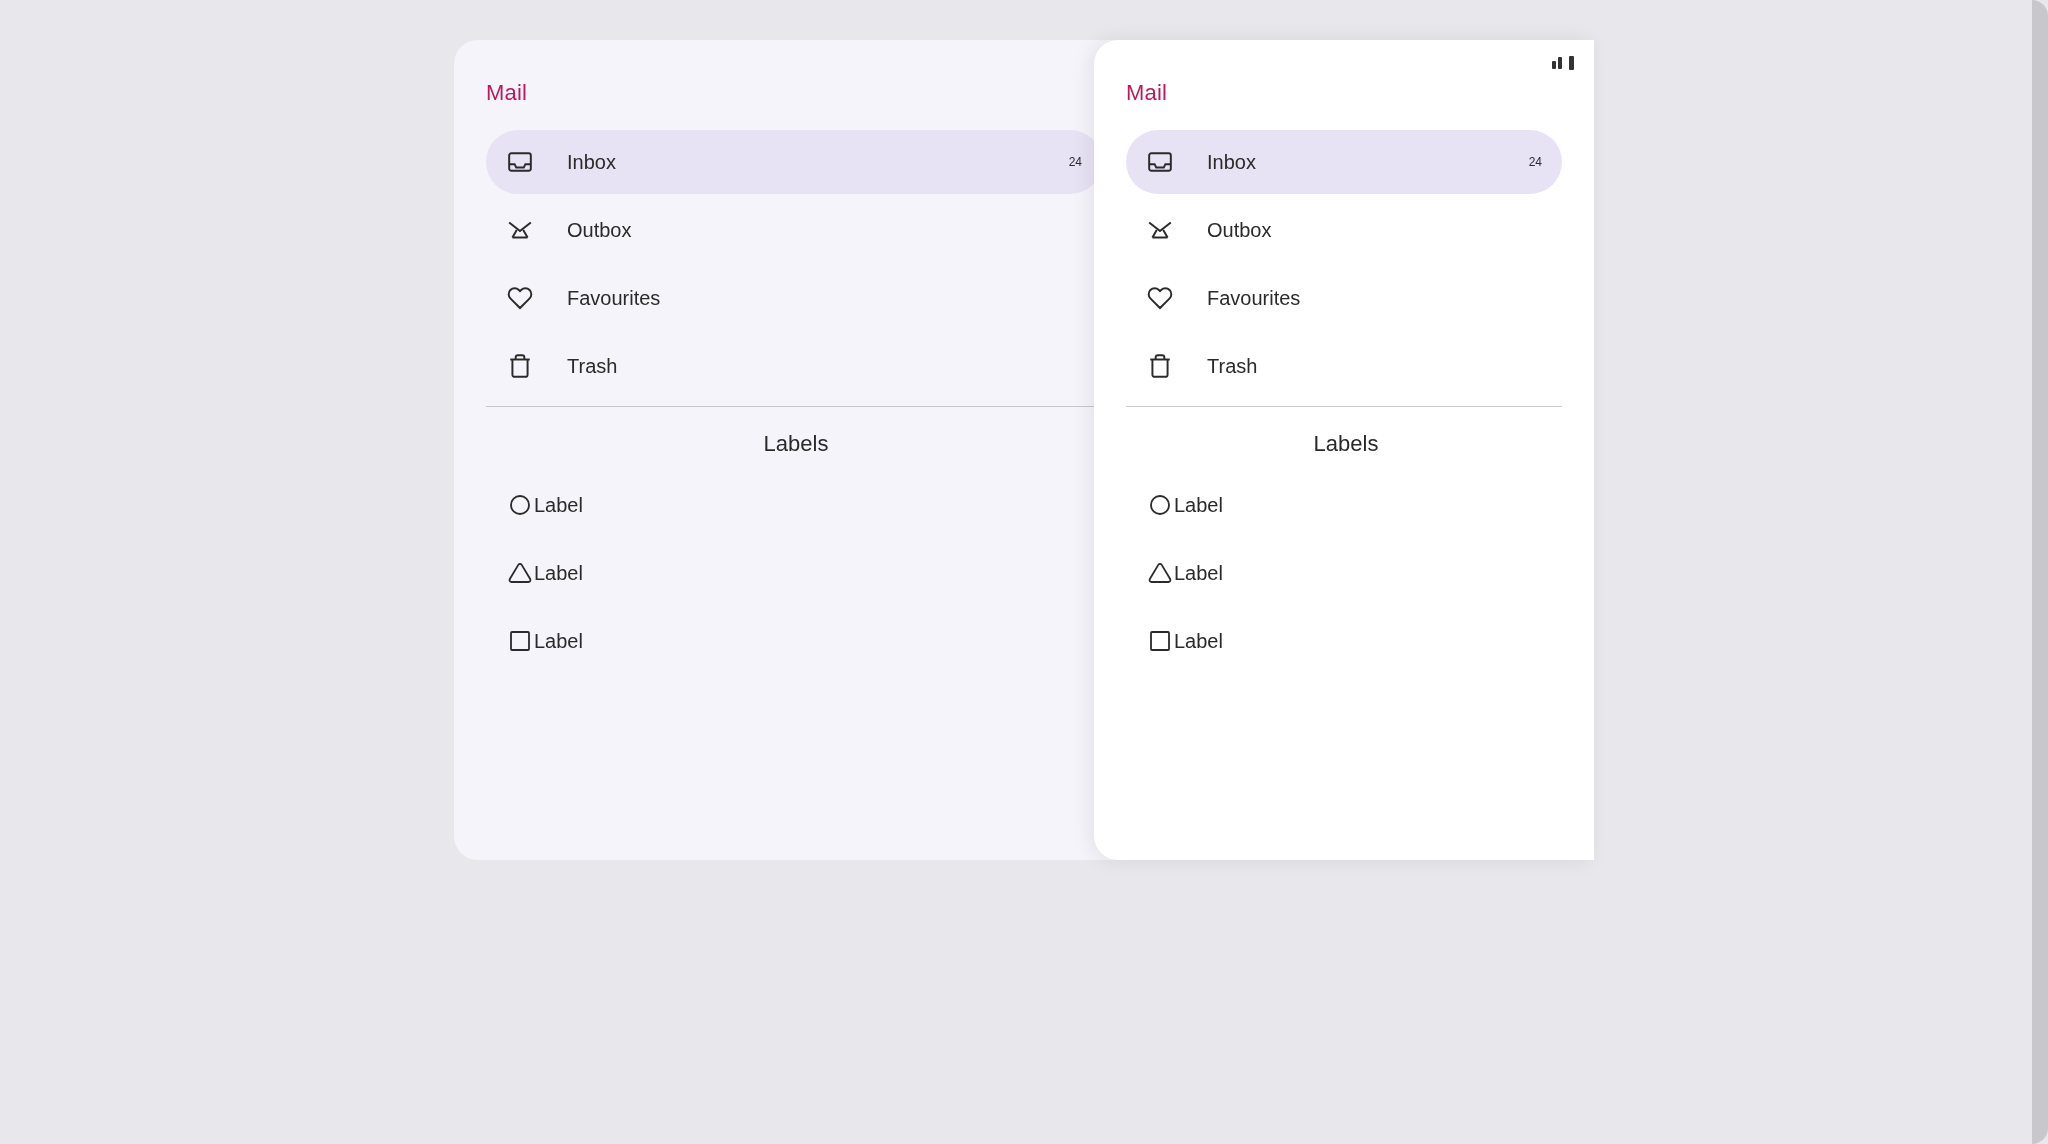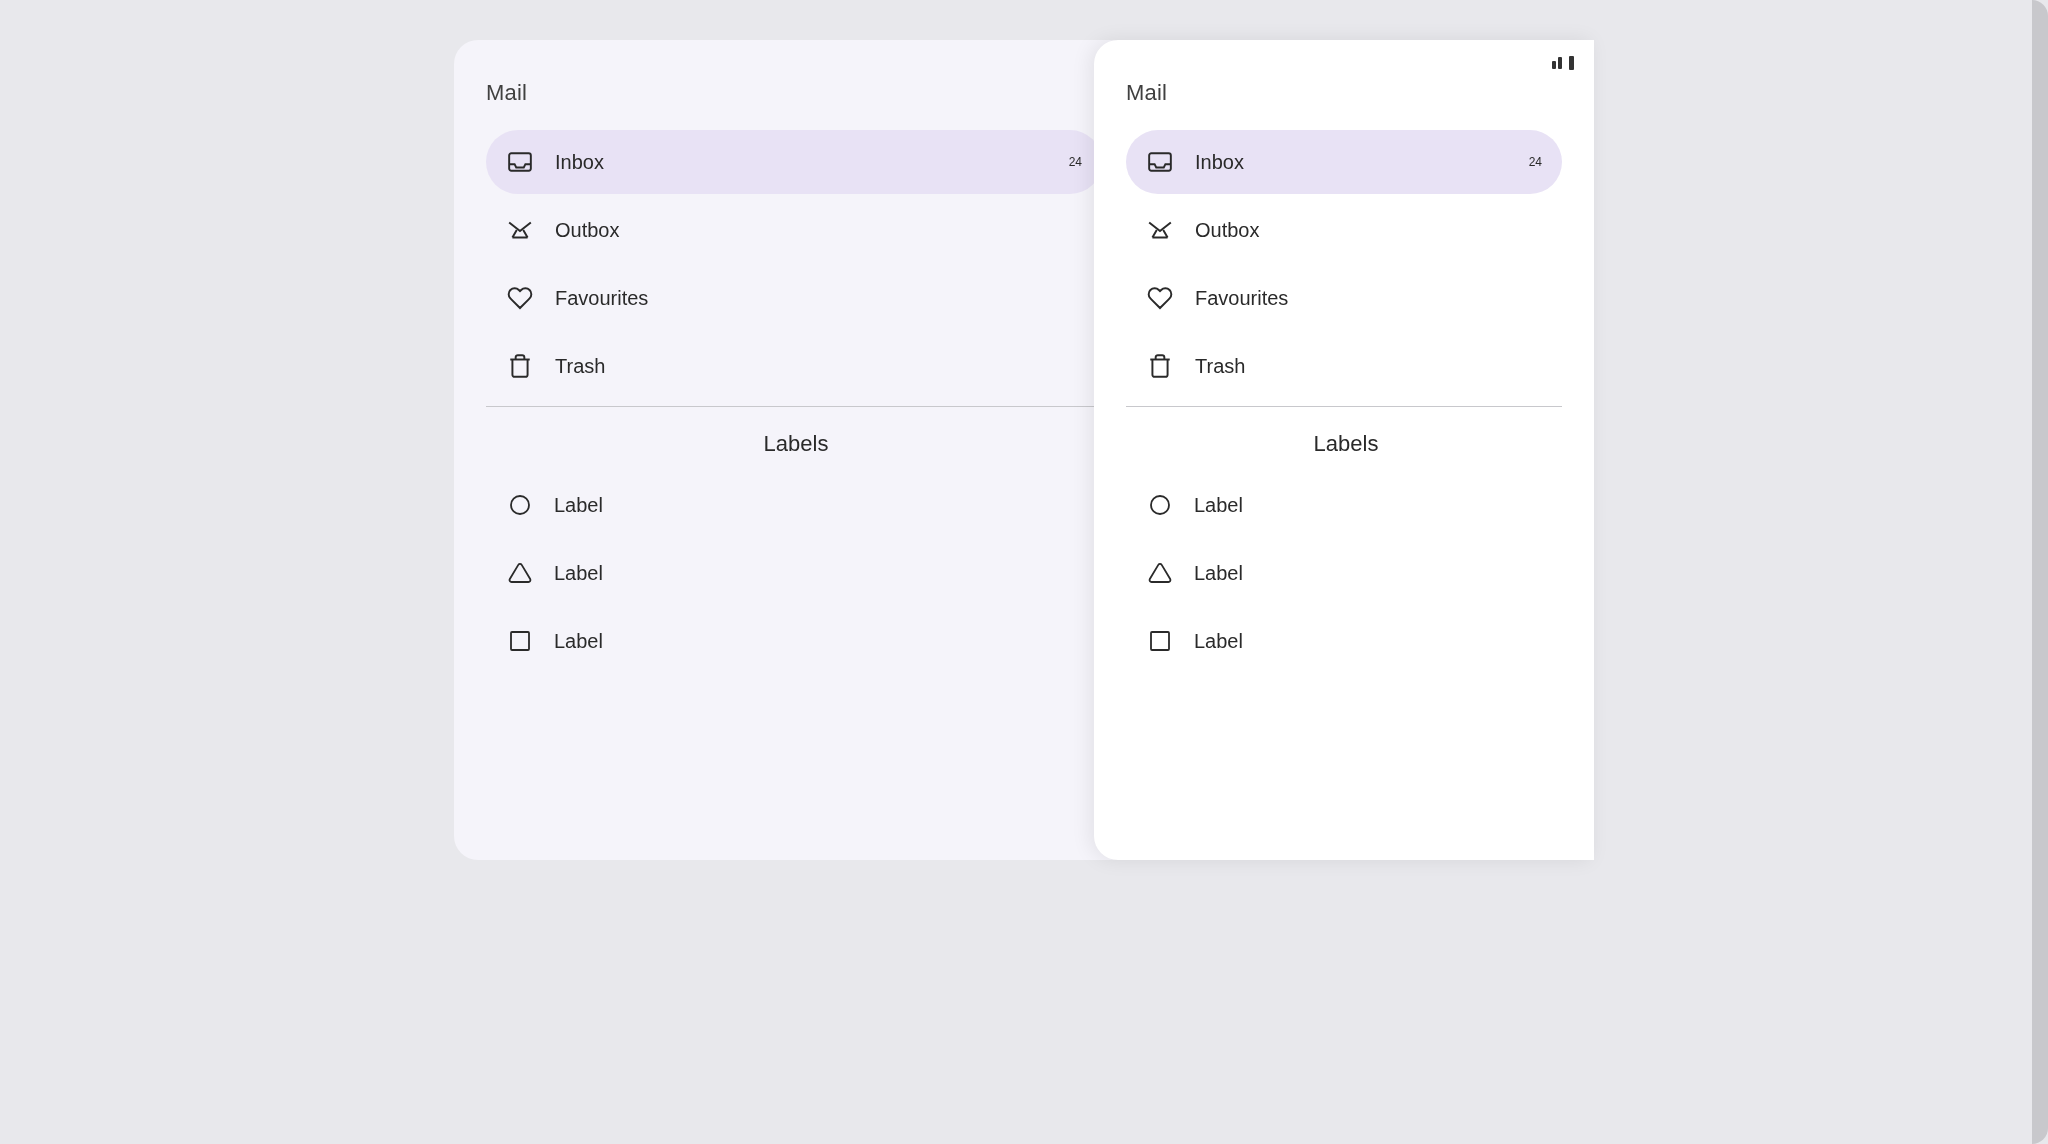--- a/index.html
+++ b/index.html
@@ -55,29 +55,29 @@
       border-radius: 0 24px 24px 0;
       display: flex;
       flex-direction: column;
       align-items: center;
       padding: 8px 0;
     }
 
     .section-title {
       font-size: 22px;
       font-weight: 500;
-      color: #404040;
+      color: #be185d;
       margin-bottom: 24px;
       letter-spacing: 0.2px;
     }
 
     .nav-item {
       display: flex;
       align-items: center;
-      gap: 21px;
+      gap: 33px;
       padding: 18px 20px;
       border-radius: 50px;
       cursor: pointer;
       margin-bottom: 4px;
       transition: background 0.15s;
     }
 
     .nav-item.active {
       background: #e8e2f5;
     }
@@ -127,21 +127,20 @@
       font-size: 22px;
       font-weight: 500;
       color: #2a2a2a;
       margin-bottom: 16px;
       padding-left: 4px;
     }
 
     .label-item {
       display: flex;
       align-items: center;
-      gap: 20px;
       padding: 18px 20px;
       border-radius: 50px;
       cursor: pointer;
       margin-bottom: 4px;
     }
 
     .label-item-text {
       font-size: 20px;
       color: #2a2a2a;
       font-weight: 400;

